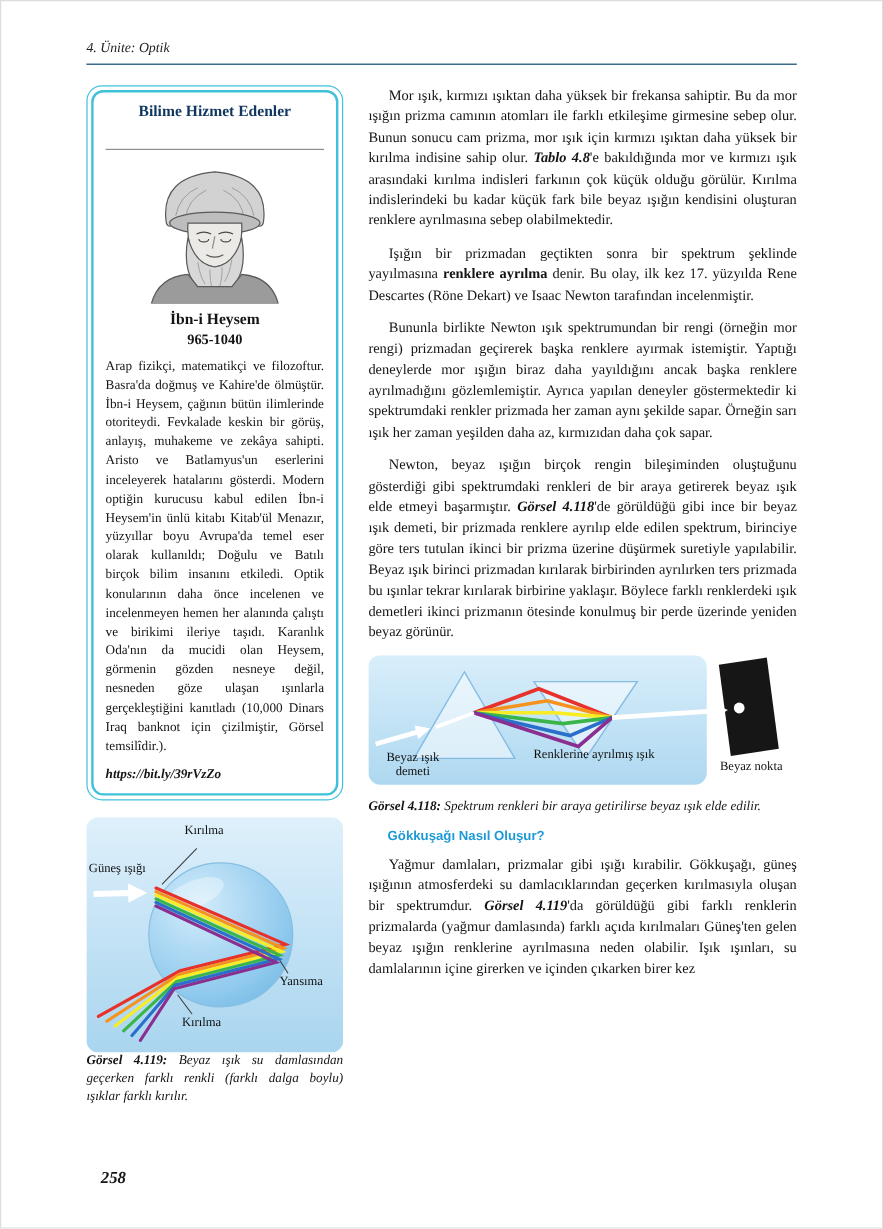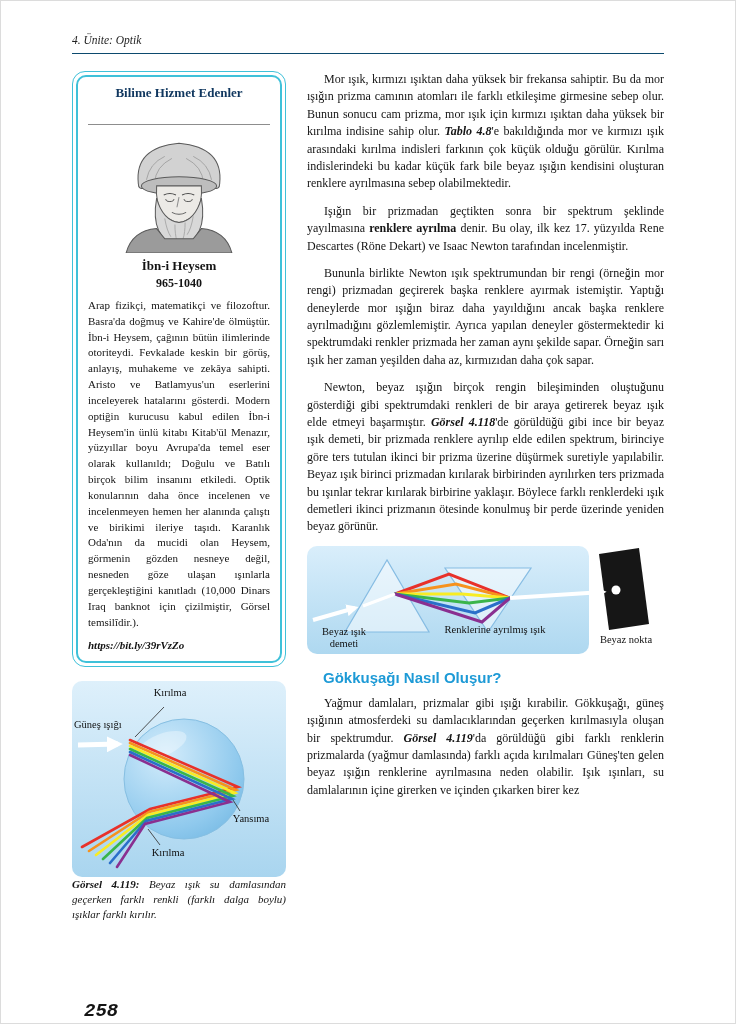--- a/index.html
+++ b/index.html
@@ -32,43 +32,43 @@
   .portrait-wrap { text-align:center; line-height:0; }
   .box-name  { text-align:center; font-weight:bold; font-size:13px; margin-top:5px; }
   .box-dates { text-align:center; font-weight:bold; font-size:12px; margin:2px 0 7px; }
   .box-bio   { font-size:11px; line-height:1.44; text-align:justify; }
   .box-link  { font-weight:bold; font-style:italic; font-size:11px; text-align:left; margin-top:9px; padding-right:2px; cursor:pointer; }
 
   
   .para { font-size:12px; line-height:1.45; text-align:justify; text-indent:17px; margin-bottom:10px; }
   .caption { font-size:11px; font-style:italic; line-height:1.35; margin-bottom:8px; text-align:justify; }
   .rainbow-heading {
-    font-family:"Liberation Sans", sans-serif; font-size:15px; font-weight:bold;
+    font-family:"Liberation Sans", sans-serif; font-size:11px; font-weight:bold;
     color:#1d9ad6; margin:11px 0 9px; padding-left:16px;
   }
 
   
   .fig118 { position:relative; width:357px; height:112px; margin:2px 0 7px; }
   .fig119 { position:relative; width:214px; height:196px; margin-top:14px; }
   .fig-label {
     position:absolute; font-size:10.5px; line-height:1.18; text-align:center; color:#101010;
   }
   .l-kirilma-top    { left:58px;  top:6px;   width:80px; }
   .l-gunes          { left:2px;   top:38px;  width:70px; text-align:left; }
   .l-yansima        { left:148px; top:132px; width:62px; }
   .l-kirilma-bottom { left:64px;  top:166px; width:64px; }
   .l-beam      { left:4px;   top:80px; width:66px;  }
   .l-dispersed { left:136px; top:78px; width:104px; }
   .l-dot       { left:282px; top:88px; width:74px;  }
 
   .cap119 { width:214px; }
 
   .page-number {
-    position:absolute; left:84px; top:1000px;
-    font-weight:bold; font-style:italic; font-size:19px;font-family:Liberation Mono, monospace;
+    position:absolute; left:84px; top:975px;
+    font-weight:bold; font-style:italic; font-size:14px;
   }
 </style>
 </head>
 <body>
 
 <div class="sheet">
 
   <div class="pg-header">4. Ünite: Optik</div>
 
   <div class="columns">
@@ -179,20 +179,21 @@
           <polygon points="292,8 332,2 342,78 302,84" fill="#161616"></polygon>
           <line x1="203" y1="52" x2="296" y2="46" stroke="#ffffff" stroke-width="4" marker-end="url(#ah2)"></line>
           <circle cx="309" cy="44" r="4.5" fill="#ffffff"></circle>
           <line x1="6" y1="74" x2="48" y2="62" stroke="#ffffff" stroke-width="4" marker-end="url(#ah2)"></line>
           <line x1="56" y1="60" x2="88" y2="48" stroke="#ffffff" stroke-width="3"></line>
         </svg>
         <span class="fig-label l-beam">Beyaz ışık demeti</span>
         <span class="fig-label l-dispersed">Renklerine ayrılmış ışık</span>
         <span class="fig-label l-dot">Beyaz nokta</span>
       </div>
+      <div class="caption"><span style="font-weight: bold;">Görsel 4.118: </span><span>Spektrum renkleri bir araya getirilirse beyaz ışık elde edilir.</span></div>
 
       <h2 class="rainbow-heading">Gökkuşağı Nasıl Oluşur?</h2>
 
       <p class="para"><span>Yağmur damlaları, prizmalar gibi ışığı kırabilir. Gökkuşağı, güneş ışığının atmosferdeki su damlacıklarından geçerken kırılmasıyla oluşan bir spektrumdur. </span><span style="font-weight: bold; font-style: italic;">Görsel 4.119</span><span>'da görüldüğü gibi farklı renklerin prizmalarda (yağmur damlasında) farklı açıda kırılmaları Güneş'ten gelen beyaz ışığın renklerine ayrılmasına neden olabilir. Işık ışınları, su damlalarının içine girerken ve içinden çıkarken birer kez</span></p>
 
     </div>
   </div>
 
   <div class="page-number">258</div>
 </div>

